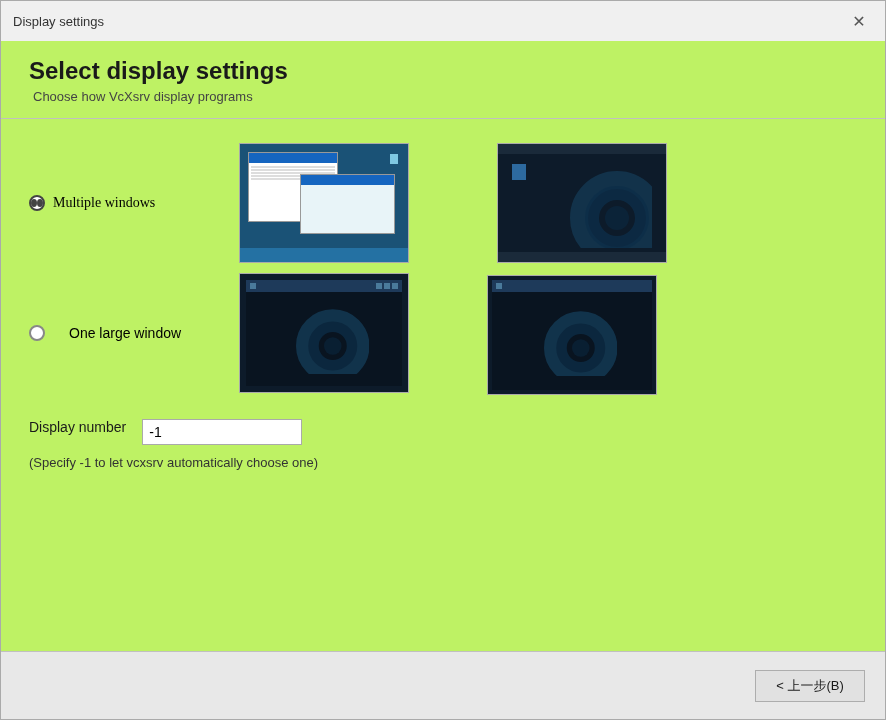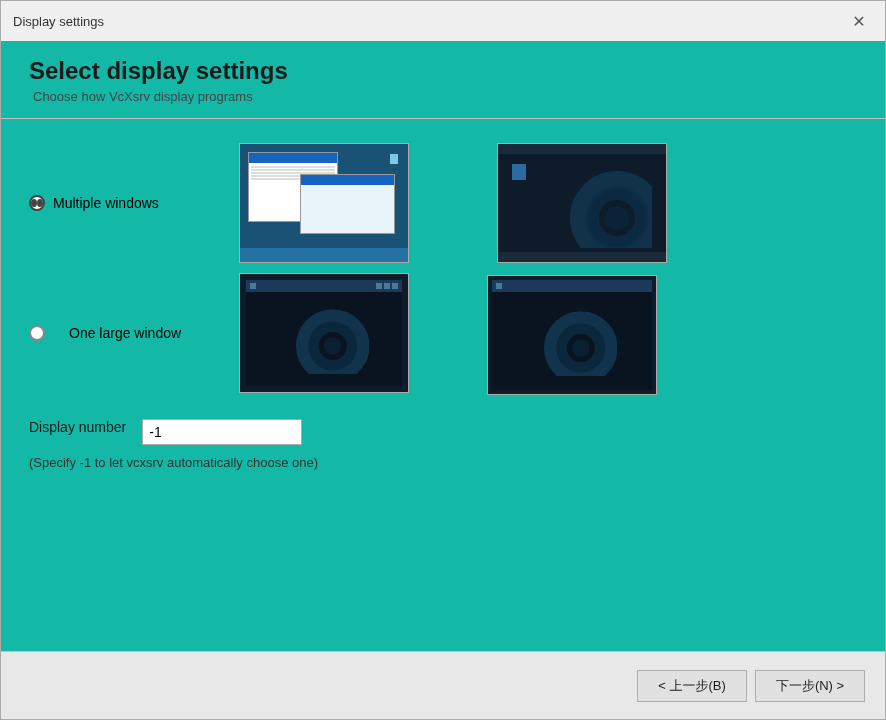--- a/index.html
+++ b/index.html
@@ -12,21 +12,21 @@
       justify-content: center;
       align-items: center;
       width: 886px;
       height: 720px;
       overflow: hidden;
     }
 
     .dialog {
       width: 886px;
       height: 720px;
-      background: #14b8a6;
+      background: #bef264;
       display: flex;
       flex-direction: column;
       border: 1px solid #aaa;
       box-shadow: 2px 2px 10px rgba(0,0,0,0.3);
     }
 
     .title-bar {
       background: #f0f0f0;
       padding: 8px 12px;
       display: flex;
@@ -313,21 +313,21 @@
 
   <div class="header-section">
     <div class="header-title">Select display settings</div>
     <div class="header-subtitle">Choose how VcXsrv display programs</div>
   </div>
 
   <div class="divider"></div>
 
   <div class="content">
 
-    <div style="display: grid; grid-template-columns: 1fr 1fr; gap: 20px 60px; margin-bottom: 8px;">
+    <div style="display: grid; grid-template-columns: 1fr 1fr; gap: 20px 60px; margin-bottom: 8px; font-family: Liberation Serif, serif;">
 
       <div style="display: flex; align-items: center; gap: 16px;">
         <div style="display: flex; align-items: center; gap: 8px; min-width: 170px;">
           <div class="radio-btn selected">
             <div style="width:8px;height:8px;border-radius:50%;background:#444;"></div>
           </div>
           <span>Multiple windows</span>
         </div>
         <div class="option-img-container">
           <div class="option-image img-multiple">
@@ -421,15 +421,14 @@
     <div class="display-number-row">
       <span class="display-number-label">Display number</span>
       <input class="display-number-input" type="text" value="-1" style="">
     </div>
     <div class="hint-text">(Specify -1 to let vcxsrv automatically choose one)</div>
 
   </div>
 
   <div class="footer">
     <button class="footer-btn">&lt; 上一步(B)</button>
-    <button class="footer-btn primary">下一步(N) &gt;</button>
   </div>
 </div>
 
 </body></html>

